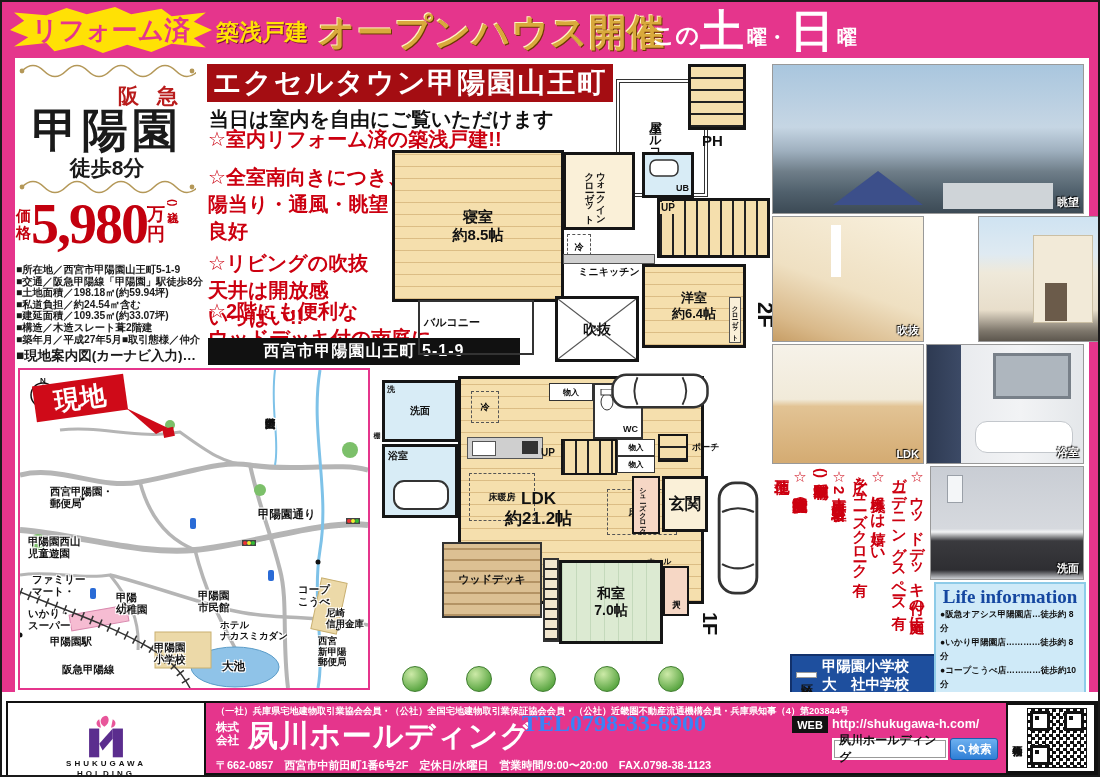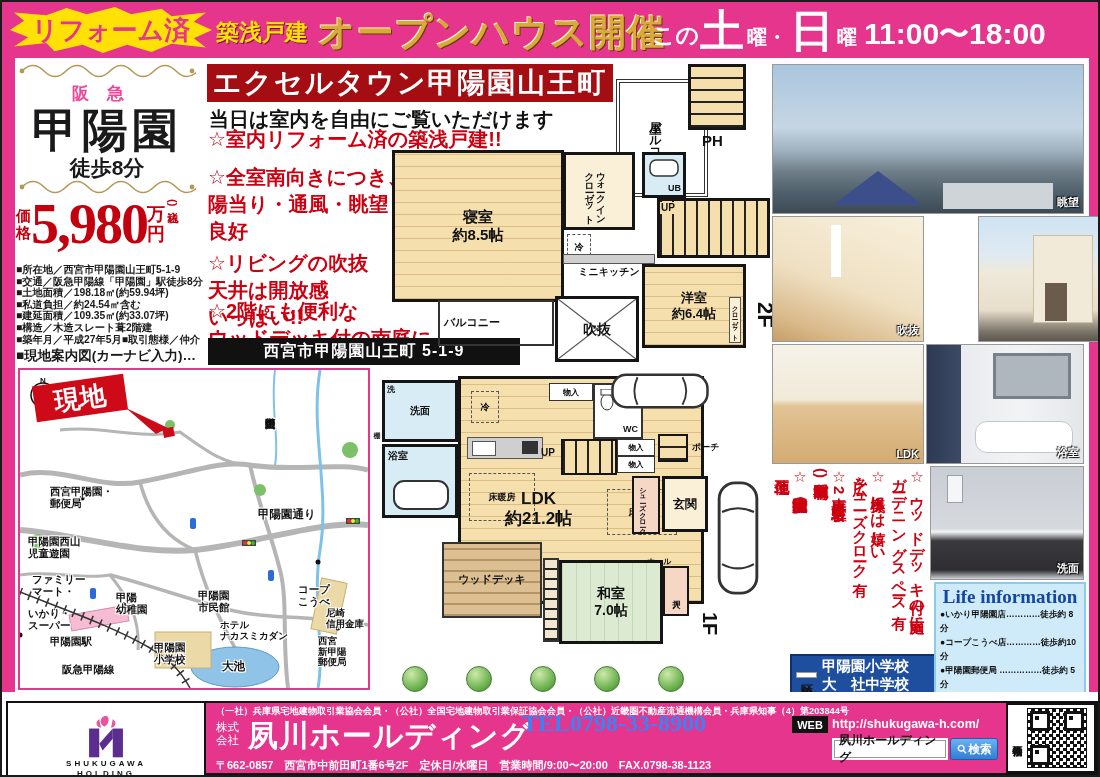--- a/index.html
+++ b/index.html
@@ -14,21 +14,21 @@
   .burst{left:8px;top:5px;width:202px;height:46px;background:#ffe105;color:#e5358c;font-weight:bold;font-size:26px;
          clip-path:polygon(0% 50%,7% 30%,2% 12%,18% 18%,28% 2%,38% 16%,52% 0%,60% 16%,75% 4%,80% 20%,97% 12%,91% 32%,100% 50%,91% 68%,97% 88%,80% 80%,70% 98%,58% 82%,46% 100%,36% 82%,22% 96%,18% 78%,2% 86%,9% 66%)}
   .b-sub{left:214px;top:15px;font-size:23px;font-weight:bold;color:#ffe105;text-shadow:1px 1px 0 #7a0d3f}
   .b-title{left:316px;top:6px;font-size:37px;font-weight:bold;color:#d9a93c;font-family:"Liberation Serif",serif;
            text-shadow:1px 1px 0 #6b3a00, -1px -1px 0 #fff3c0;letter-spacing:1px}
   .b-w{color:#fff;font-weight:bold}
   
   .strip{background:#e5358c}
   
   .flourish{color:#b49858}
-  .hankyu{left:16px;top:80px;width:178px;text-align:center;font-size:17px;font-weight:bold;font-family:"Liberation Serif",serif;letter-spacing:18px;color:#ec4899}
+  .hankyu{left:16px;top:80px;width:178px;text-align:right;font-size:21px;font-weight:bold;font-family:"Liberation Serif",serif;letter-spacing:18px;color:#b91c1c}
   .stname{left:16px;top:98px;width:178px;text-align:center;font-size:46px;font-weight:bold;font-family:"Liberation Serif",serif;letter-spacing:4px;color:#1a1a1a}
   .walk{left:16px;top:152px;width:178px;text-align:center;font-size:21px;font-weight:bold;color:#1a1a1a}
   .price-label{font-size:15px;font-weight:bold;color:#c3000e;line-height:1.1}
   .price-big{font-size:56px;font-weight:bold;color:#c3000e;font-family:"Liberation Serif",serif;letter-spacing:-2px;line-height:.95}
   .price-unit{font-size:18px;font-weight:bold;color:#c3000e;line-height:1.1}
   .price-tax{font-size:11px;font-weight:bold;color:#c3000e}
   .detail{font-size:10.3px;font-weight:bold;color:#1a1a1a;line-height:11.6px}
   .mapcap{left:14px;top:345px;font-size:13.5px;font-weight:bold;color:#1a1a1a}
   .mapbox{left:16px;top:366px;width:352px;height:322px;border:2px solid #e5358c;background:#fff;overflow:hidden}
   .mlabel{position:absolute;font-size:10.5px;font-weight:bold;color:#111;line-height:1.12;white-space:pre-line;
@@ -63,21 +63,21 @@
   .kouku{background:#fff;color:#111;font-size:12px;font-weight:bold;writing-mode:vertical-rl;padding:2px 1px;border:1px solid #999}
   .lifebox{left:932px;top:580px;width:152px;height:152px;background:#cfeaf8;border:2px solid #8ecbe8;padding:3px 4px}
   .lifetitle{color:#1547a0;font-size:19px;font-weight:bold;font-family:"Liberation Serif",serif;text-align:center;line-height:1.1}
   .lifeitem{font-size:8.6px;font-weight:bold;color:#111;line-height:1.62}
   
   .footbg{left:0;top:690px;width:1100px;height:87px;background:#fff}
   .footbox{left:4px;top:699px;width:1092px;height:74px;background:#e5358c;border:2px solid #111}
   .logobox{left:6px;top:701px;width:198px;height:88px;background:#fff;border-right:2px solid #111;display:flex;flex-direction:column;align-items:center;justify-content:center}
   .logotxt{font-size:8px;font-weight:bold;letter-spacing:3px;color:#111;line-height:1.3;text-align:center}
   .member{left:214px;top:703px;width:790px;font-size:9.2px;font-weight:bold;color:#fff}
-  .cprefix{left:214px;top:719px;font-size:11.5px;font-weight:normal;color:#fff;line-height:1.15}
+  .cprefix{left:214px;top:719px;font-size:11.5px;font-weight:bold;color:#fff;line-height:1.15}
   .cname{left:246px;top:714px;font-size:30px;font-weight:bold;color:#fff;font-family:"Liberation Serif",serif;letter-spacing:1px}
   .ctel{left:520px;top:708px;font-size:24px;font-weight:bold;color:#3b82f6;font-family:"Liberation Serif",serif}
   .weblabel{left:790px;top:714px;width:36px;height:17px;background:#111;color:#fff;font-size:11px;font-weight:bold}
   .url{left:830px;top:715px;font-size:12.5px;font-weight:bold;color:#fff}
   .searchbox{left:830px;top:736px;width:116px;height:22px;background:#fff;border:2px solid #fff;box-shadow:inset 0 0 0 1px #999;
              font-size:12px;font-weight:bold;color:#111;display:flex;align-items:center;padding-left:5px}
   .searchbtn{left:948px;top:736px;width:48px;height:22px;background:linear-gradient(180deg,#6db0f0,#2f7fd6);border:1px solid #1a5fae;border-radius:3px;
              color:#fff;font-size:11.5px;font-weight:bold;display:flex;align-items:center;justify-content:center;gap:2px}
   .qrbox{left:1004px;top:701px;width:90px;height:70px;background:#fff;border:2px solid #111;display:flex;align-items:center;gap:3px;padding:2px}
   .qrcap{writing-mode:vertical-rl;font-size:10px;font-weight:bold;color:#111}
@@ -96,21 +96,20 @@
     <div class="abs burst ctr">
       <span>リフォーム済</span>
     </div>
     <div class="abs b-sub">築浅戸建</div>
     <div class="abs b-title">オープンハウス開催</div>
     <span class="abs b-w" style="left:650px;top:18px;font-size:23px">この</span>
     <span class="abs b-w" style="left:698px;top:0px;font-size:44px;font-family:'Liberation Serif',serif">土</span>
     <span class="abs b-w" style="left:745px;top:22px;font-size:20px">曜・</span>
     <span class="abs b-w" style="left:788px;top:0px;font-size:44px;font-family:'Liberation Serif',serif">日</span>
     <span class="abs b-w" style="left:835px;top:22px;font-size:20px">曜</span>
-    <span class="abs b-w" style="left:862px;top:12px;font-size:30px">11:00〜18:00</span>
   </div>
 
   <div class="abs strip" style="left:0;top:56px;width:13px;height:643px"></div>
   <div class="abs strip" style="left:1087px;top:56px;width:13px;height:643px"></div>
 
   <svg class="abs flourish" style="left:16px;top:62px" width="178" height="14" viewBox="0 0 178 14">
     <path d="M4,7 q11,-11 22,0 t22,0 t22,0 t22,0 t22,0 t22,0 t22,0 t22,0" stroke="#b49858" stroke-width="1.6" fill="none"></path>
     <circle cx="4" cy="7" r="2.4" fill="#b49858"></circle>
       <circle cx="174" cy="7" r="2.4" fill="#b49858"></circle>
   </svg>
@@ -241,32 +240,32 @@
   </div>
   <div class="abs stairsv" style="left:686px;top:62px;width:58px;height:66px"></div>
   <div class="abs rlabel" style="left:700px;top:130px;font-size:15px;font-weight:bold">PH</div>
   <div class="abs room wood" style="left:390px;top:148px;width:172px;height:152px">
     <div class="rlabel pre ctr" style="position:absolute;inset:0;font-size:15px">寝室
 約8.5帖</div>
   </div>
   <div class="abs room" style="left:561px;top:150px;width:72px;height:78px;background:#faf0d8">
     <div class="vrt rlabel" style="position:absolute;left:18px;top:5px;height:64px;font-size:9.5px">ウォークインクローゼット</div>
   </div>
-  <div class="abs room wet" style="left:640px;top:150px;width:44px;height:46px">
+  <div class="abs room wet" style="left:640px;top:150px;width:52px;height:46px">
     <svg width="30" height="18" viewBox="0 0 30 18" style="position:absolute;left:4px;top:4px">
         <rect x="1" y="1" width="28" height="16" rx="6" fill="#fff" stroke="#333" stroke-width="1.5"></rect>
       </svg>
     <div class="rlabel" style="position:absolute;right:2px;bottom:1px;font-size:9px">UB</div>
   </div>
   <div class="abs dash ctr" style="left:565px;top:232px;width:24px;height:26px;font-size:9px;font-weight:bold">冷</div>
   <div class="abs" style="left:561px;top:252px;width:92px;height:10px;background:#cfcfcf;border:1px solid #555"></div>
   <div class="abs rlabel" style="left:561px;top:264px;width:92px;font-size:10px">ミニキッチン</div>
   <div class="abs stairs" style="left:655px;top:196px;width:113px;height:60px"></div>
   <div class="abs rlabel" style="left:658px;top:200px;font-size:10px;background:#f5dfad;padding:0 1px">UP</div>
-  <div class="abs" style="left:436px;top:298px;width:116px;height:46px;border:2px solid #333">
+  <div class="abs" style="left:416px;top:298px;width:116px;height:55px;border:2px solid #333">
     <div class="rlabel" style="position:absolute;left:4px;top:14px;font-size:11px">バルコニー</div>
   </div>
   <div class="abs room" style="left:553px;top:294px;width:84px;height:66px">
     <svg class="xline" width="78" height="60" viewBox="0 0 78 60" preserveAspectRatio="none">
       <line x1="0" y1="0" x2="78" y2="60" stroke="#555" stroke-width="1.2"></line>
         <line x1="78" y1="0" x2="0" y2="60" stroke="#555" stroke-width="1.2"></line>
     </svg>
     <div class="rlabel ctr" style="position:absolute;inset:0;font-size:14px">吹抜</div>
   </div>
   <div class="abs room wood" style="left:640px;top:262px;width:104px;height:84px">
@@ -314,21 +313,21 @@
     <div class="rlabel pre" style="position:absolute;left:44px;top:110px;font-size:17px">LDK
 約21.2帖</div>
     <div class="rlabel" style="position:absolute;left:186px;bottom:34px;font-size:8px">ホール</div>
   </div>
   <div class="abs stairsv" style="left:656px;top:432px;width:30px;height:28px;border-width:2px"></div>
   <div class="abs rlabel" style="left:690px;top:440px;font-size:9px">ポーチ</div>
   <div class="abs pinkroom" style="left:630px;top:474px;width:28px;height:58px">
     <div class="vrt rlabel" style="position:absolute;left:4px;top:3px;height:52px;font-size:7px">シューズクローク</div>
   </div>
   <div class="abs room" style="left:660px;top:474px;width:46px;height:56px;background:#faf0d8">
-    <div class="rlabel ctr" style="position:absolute;inset:0;font-size:12px">玄関</div>
+    <div class="rlabel ctr" style="position:absolute;inset:0;font-size:16px">玄関</div>
   </div>
   <div class="abs deck" style="left:440px;top:540px;width:100px;height:76px">
     <div class="rlabel ctr" style="position:absolute;inset:0;font-size:11px">ウッドデッキ</div>
   </div>
   <div class="abs" style="left:541px;top:556px;width:16px;height:84px;background:repeating-linear-gradient(0deg,#222 0 2px,#f1e6cf 2px 10px);border:2px solid #333"></div>
   <div class="abs washitsu" style="left:557px;top:558px;width:104px;height:84px">
     <div class="rlabel pre ctr" style="position:absolute;inset:0;font-size:14px">和室
 7.0帖</div>
   </div>
   <div class="abs pinkroom" style="left:661px;top:564px;width:26px;height:50px">
@@ -398,20 +397,21 @@
   <div class="abs school">
     <div class="kouku">校区</div>
     <div>
       <div class="schooltxt">甲陽園小学校</div>
       <div class="schooltxt">大　社中学校</div>
     </div>
   </div>
 
   <div class="abs lifebox">
     <div class="lifetitle">Life information</div>
+    <div class="lifeitem">●阪急オアシス甲陽園店…徒歩約 8 分</div>
     <div class="lifeitem">●いかり甲陽園店…………徒歩約 8 分</div>
     <div class="lifeitem">●コープこうべ店…………徒歩約10分</div>
     <div class="lifeitem">●甲陽園郵便局 ……………徒歩約 5 分</div>
     <div class="lifeitem">●尼崎信用金庫甲陽園…徒歩約10分</div>
     <div class="lifeitem">●市立甲陽園小学校……徒歩約10分</div>
     <div class="lifeitem">●市立大社中学校………徒歩約13分</div>
   </div>
 
   <div class="abs footbg"></div>
   <div class="abs footbox"></div>

